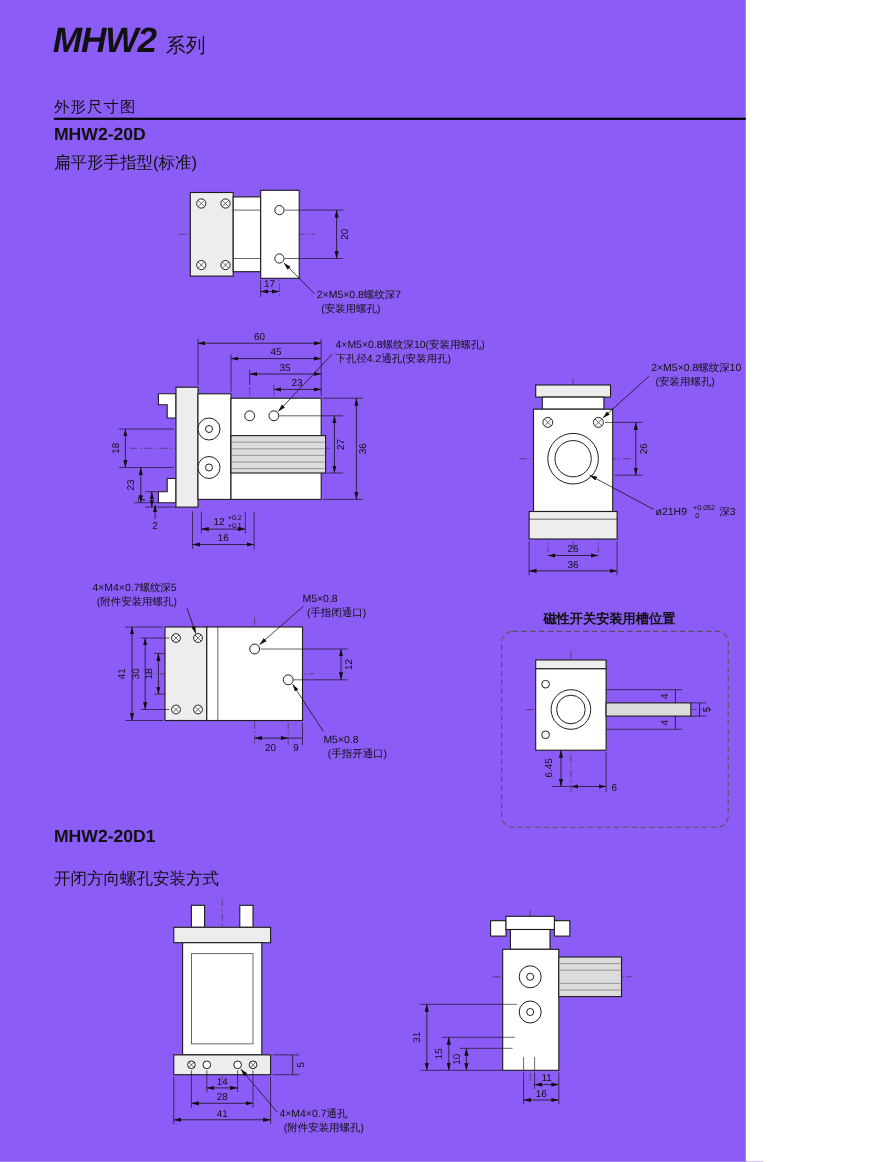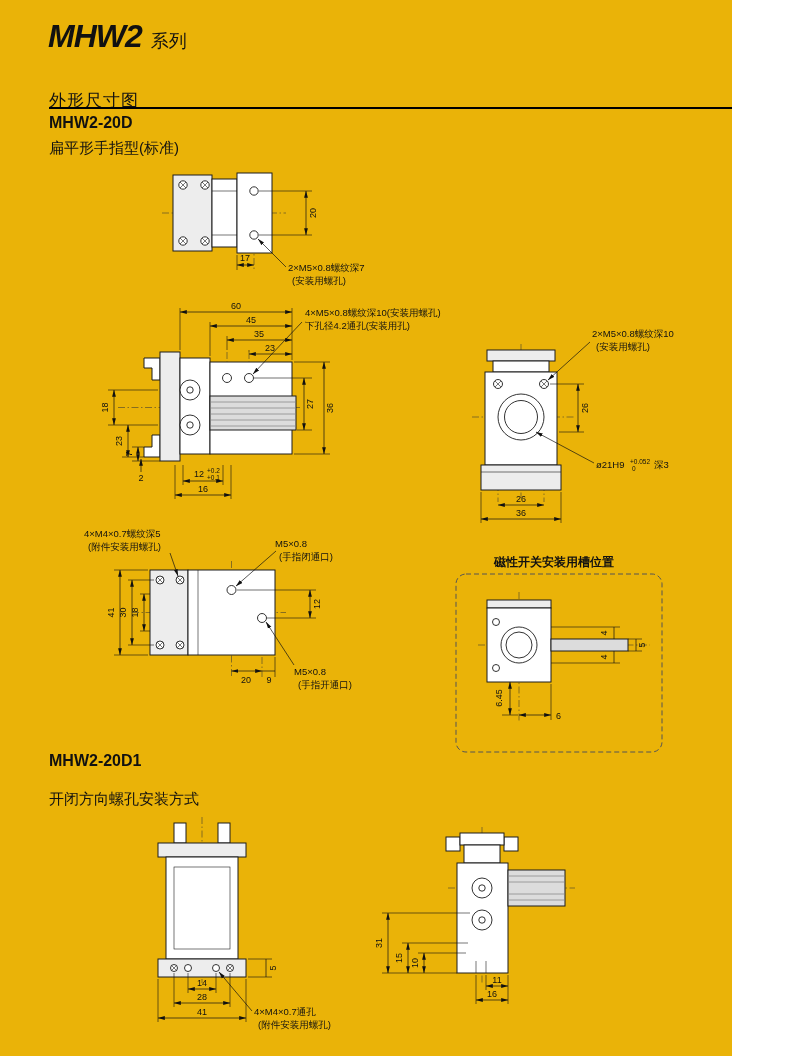--- a/index.html
+++ b/index.html
@@ -1,21 +1,21 @@
 <!DOCTYPE html>
 <html><head>
 <meta charset="utf-8">
 <style>
   html,body{margin:0;padding:0}
   body{background:#ffffff;font-family:"Liberation Sans","DejaVu Sans",sans-serif;color:#111}
-  .page{position:relative;width:732px;height:1056px;background:#eab308;overflow:hidden}
+  .page{position:relative;width:678px;height:1056px;background:#8b5cf6;overflow:hidden}
   .brand{position:absolute;left:48px;top:18px;display:flex;align-items:baseline;gap:9px}
   .brand-logo{font-style:italic;font-weight:bold;font-size:32px;letter-spacing:-1px}
   .brand-suffix{font-size:18px;font-weight:normal}
-  .section-label{position:absolute;left:49px;top:89px;font-size:17px;letter-spacing:1px}
+  .section-label{position:absolute;left:49px;top:89px;font-size:14px;letter-spacing:1px}
   .rule{position:absolute;left:49px;top:107px;width:692px;height:2px;background:#000}
   .model-name{position:absolute;left:49px;font-size:16px;font-weight:bold}
   .model-sub{position:absolute;left:49px;font-size:15px}
   svg.draw{position:absolute;overflow:visible}
   .ol{fill:#ededed;stroke:#1c1c1c;stroke-width:1}
   .ol2{fill:#dcdcdc;stroke:#1c1c1c;stroke-width:1}
   .olw{fill:#fff;stroke:#1c1c1c;stroke-width:1}
   .thin{stroke:#1c1c1c;stroke-width:.6;fill:none}
   .thinr{fill:none;stroke:#1c1c1c;stroke-width:.6}
   .hl{stroke:#666;stroke-width:.55}

